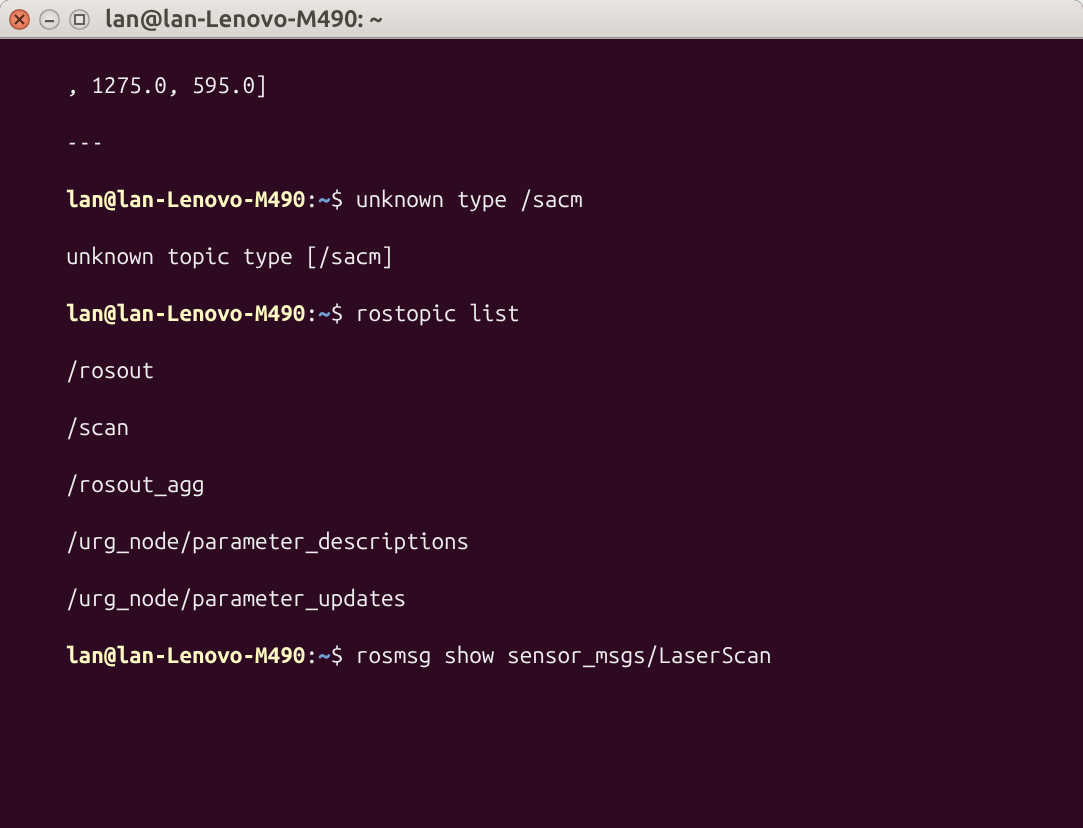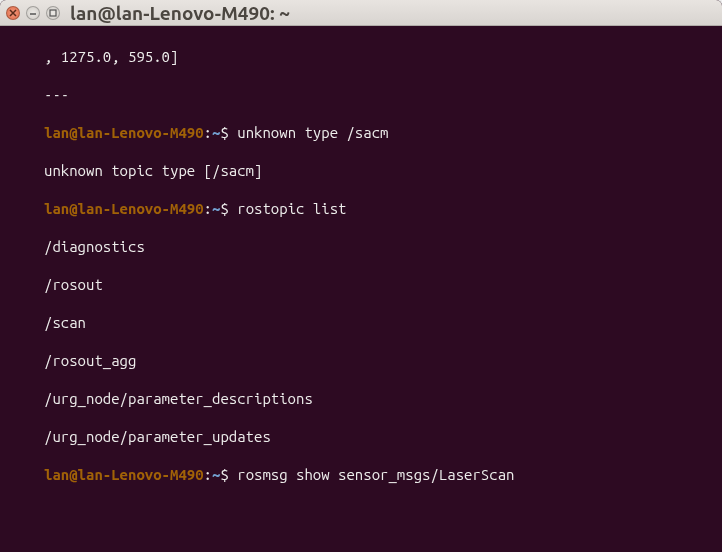--- a/index.html
+++ b/index.html
@@ -43,33 +43,33 @@
     border: 1px solid rgba(0,0,0,0.25);
     cursor: pointer;
   }
   .win-btn.close { background: radial-gradient(#f29b82, #e06a45); }
   .win-btn.min { background: radial-gradient(#eceae6, #cfcbc6); }
   .win-btn.max { background: radial-gradient(#eceae6, #cfcbc6); }
   .win-btn svg { width: 8px; height: 8px; }
   .title {
     margin-left: 10px;
     font-family: "Ubuntu", sans-serif;
-    font-size: 19px;
+    font-size: 16px;
     font-weight: bold;
     color: #4b4640;
   }
   .terminal {
     padding: 2px 4px;
     font-size: 15px;
     line-height: 19px;
     color: #eeeeec;
     white-space: pre;
     font-family: "Ubuntu Mono", "DejaVu Sans Mono", monospace;
   }
-  .prompt-user { color: #a16207; font-weight: bold; }
+  .prompt-user { color: #fef9c3; font-weight: bold; }
   .prompt-path { color: #729fcf; font-weight: bold; }
   .prompt-dollar { color: #eeeeec; }
   .line { display: block; margin-left: 40px; }
 </style>
 </head>
 <body>
 
 <div class="window">
   <div class="titlebar">
     <div class="win-buttons">
@@ -91,21 +91,20 @@
     </div>
     <div class="title">lan@lan-Lenovo-M490: ~</div>
   </div>
 
   <div class="terminal">
 <span class="line">, 1275.0, 595.0]</span>
 <span class="line">---</span>
 <span class="line"><span class="prompt-user">lan@lan-Lenovo-M490</span><span class="prompt-dollar">:</span><span class="prompt-path">~</span><span class="prompt-dollar">$</span> <span>unknown type /sacm</span></span>
 <span class="line">unknown topic type [/sacm]</span>
 <span class="line"><span class="prompt-user">lan@lan-Lenovo-M490</span><span class="prompt-dollar">:</span><span class="prompt-path">~</span><span class="prompt-dollar">$</span> <span>rostopic list</span></span>
-<span class="line">/diagnostics</span>
 <span class="line">/rosout</span>
 <span class="line">/scan</span>
 <span class="line">/rosout_agg</span>
 <span class="line">/urg_node/parameter_descriptions</span>
 <span class="line">/urg_node/parameter_updates</span>
 <span class="line"><span class="prompt-user">lan@lan-Lenovo-M490</span><span class="prompt-dollar">:</span><span class="prompt-path">~</span><span class="prompt-dollar">$</span> <span>rosmsg show sensor_msgs/LaserScan</span></span>
 
 
 
 

